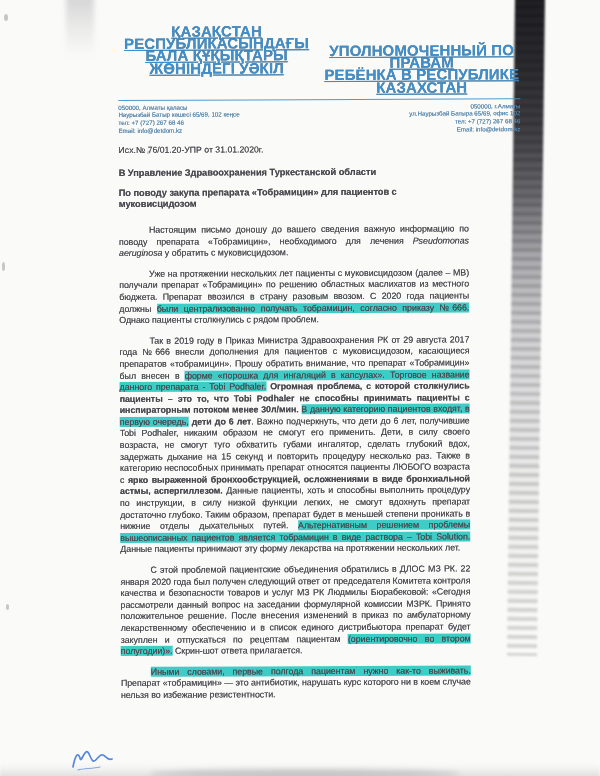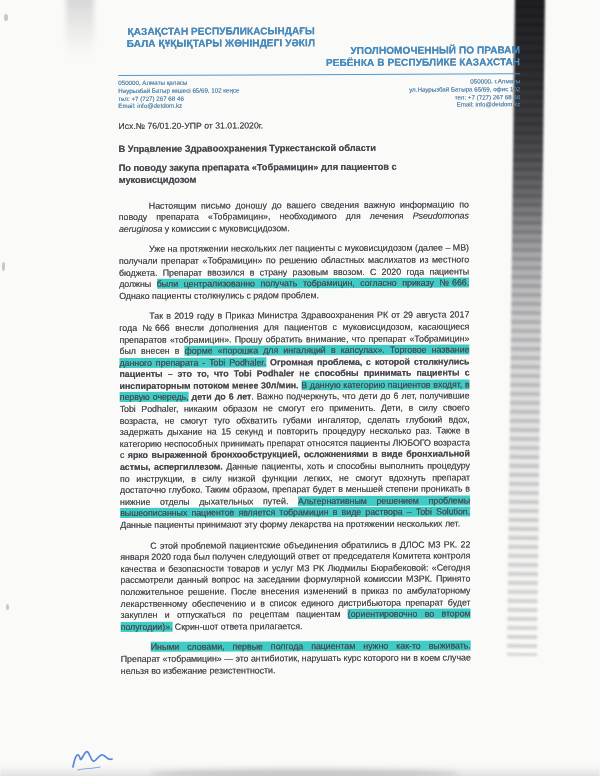--- a/index.html
+++ b/index.html
@@ -10,23 +10,23 @@
   }
   
   .doc {
     position:absolute; left:118px; top:26px; width:402px;
     transform:rotate(-0.25deg); transform-origin:top left;
     color:var(--text, #4a4950);
     text-shadow:0 0 0.3px rgba(70,70,75,.8);
   }
   .letterhead { display:flex; justify-content:space-between; }
   .lh-col {
-    width:49%; text-align:right; font-weight:bold;
-    color:var(--accent,#3e8fcb); font-size:10px; line-height:12.2px;
-    white-space:pre-line; letter-spacing:0.1px;
+    width:49%; text-align:center; font-weight:bold;
+    color:var(--accent,#3e8fcb); font-size:15px; line-height:12.2px;
+    white-space:pre-line; letter-spacing:0.1px;text-decoration:underline;
   }
   .lh-rule { height:0; border-top:1.6px solid var(--accent,#3e8fcb); margin-top:5px; opacity:.9; }
   .addresses { display:flex; justify-content:space-between; margin-top:3px; }
   .addr {
     font-size:6.2px; line-height:7.6px; color:var(--accent-light,#5399cf);
     white-space:pre-line;
   }
   .addr.left { text-align:left; }
   .addr.right { text-align:right; }
   .reference { margin-top:11px; font-size:8.7px; }
@@ -108,21 +108,21 @@
       <div class="addr right" style="white-space: pre-line;">050000, г.Алматы
 ул.Наурызбай Батыра 65/69, офис 102
 тел: +7 (727) 267 68 46
 Email: info@detdom.kz</div>
     </div>
     <div class="reference" style="white-space: pre-line;">Исх.№ 76/01.20-УПР от 31.01.2020г.</div>
     <div class="body">
       <div class="recipient" style="white-space: pre-line;">В Управление Здравоохранения Туркестанской области</div>
       <div class="subject" style="white-space: pre-line;">По поводу закупа препарата «Тобрамицин» для пациентов с муковисцидозом</div>
       <div class="paras">
-          <div class="para"><span>Настоящим письмо доношу до вашего сведения важную информацию по поводу препарата «Тобрамицин», необходимого для лечения </span><span class="i">Pseudomonas aeruginosa</span><span> у комиссии с муковисцидозом.</span></div>
+          <div class="para"><span>Настоящим письмо доношу до вашего сведения важную информацию по поводу препарата «Тобрамицин», необходимого для лечения </span><span class="i">Pseudomonas aeruginosa</span><span> у обратить с муковисцидозом.</span></div>
           <div class="para"><span>Уже на протяжении нескольких лет пациенты с муковисцидозом (далее – МВ) получали препарат «Тобрамицин» по решению областных маслихатов из местного бюджета. Препарат ввозился в страну разовым ввозом. С 2020 года пациенты должны </span><span class="h">были централизованно получать тобрамицин, согласно приказу №666.</span><span> Однако пациенты столкнулись с рядом проблем.</span></div>
           <div class="para"><span>Так в 2019 году в Приказ Министра Здравоохранения РК от 29 августа 2017 года №666 внесли дополнения для пациентов с муковисцидозом, касающиеся препаратов «тобрамицин». Прошу обратить внимание, что препарат «Тобрамицин» был внесен в </span><span class="h">форме «порошка для ингаляций в капсулах». Торговое название данного препарата - Tobi Podhaler.</span><span> </span><span class="b">Огромная проблема, с которой столкнулись пациенты – это то, что Tobi Podhaler не способны принимать пациенты с инспираторным потоком менее 30л/мин.</span><span> </span><span class="h">В данную категорию пациентов входят, в первую очередь,</span><span> </span><span class="b">дети до 6 лет</span><span>. Важно подчеркнуть, что дети до 6 лет, получившие Tobi Podhaler, никаким образом не смогут его применить. Дети, в силу своего возраста, не смогут туго обхватить губами ингалятор, сделать глубокий вдох, задержать дыхание на 15 секунд и повторить процедуру несколько раз. Также в категорию неспособных принимать препарат относятся пациенты ЛЮБОГО возраста с </span><span class="b">ярко выраженной бронхообструкцией, осложнениями в виде бронхиальной астмы, аспергиллезом.</span><span> Данные пациенты, хоть и способны выполнить процедуру по инструкции, в силу низкой функции легких, не смогут вдохнуть препарат достаточно глубоко. Таким образом, препарат будет в меньшей степени проникать в нижние отделы дыхательных путей. </span><span class="h">Альтернативным решением проблемы вышеописанных пациентов является тобрамицин в виде раствора – Tobi Solution.</span><span> Данные пациенты принимают эту форму лекарства на протяжении нескольких лет.</span></div>
           <div class="para"><span>С этой проблемой пациентские объединения обратились в ДЛОС МЗ РК. 22 января 2020 года был получен  следующий ответ от председателя Комитета контроля качества и безопасности товаров и услуг МЗ РК Людмилы Бюрабековой: «Сегодня рассмотрели данный вопрос на заседании формулярной комиссии МЗРК. Принято положительное решение. После внесения изменений в приказ по амбулаторному лекарственному обеспечению и в список единого дистрибьютора препарат будет закуплен и отпускаться по рецептам пациентам </span><span class="h">(ориентировочно во втором полугодии)».</span><span> Скрин-шот ответа прилагается.</span></div>
           <div class="para"><span class="h">Иными словами, первые полгода пациентам нужно как-то выживать.</span><span> Препарат «тобрамицин» — это антибиотик, нарушать курс которого ни в коем случае нельзя во избежание резистентности.</span></div>
         </div>
     </div>
   </div>
 
   <svg class="ink-mark" viewBox="0 0 50 27">
     <path d="M3,20 C5,9 8,4 10,11 C11,16 13,7 16,5 C19,3 20,12 23,14 C26,16 29,6 33,8 C36,9 38,14 42,12" fill="none" stroke="#2f6bd8" stroke-width="1.7" stroke-linecap="round"></path>

